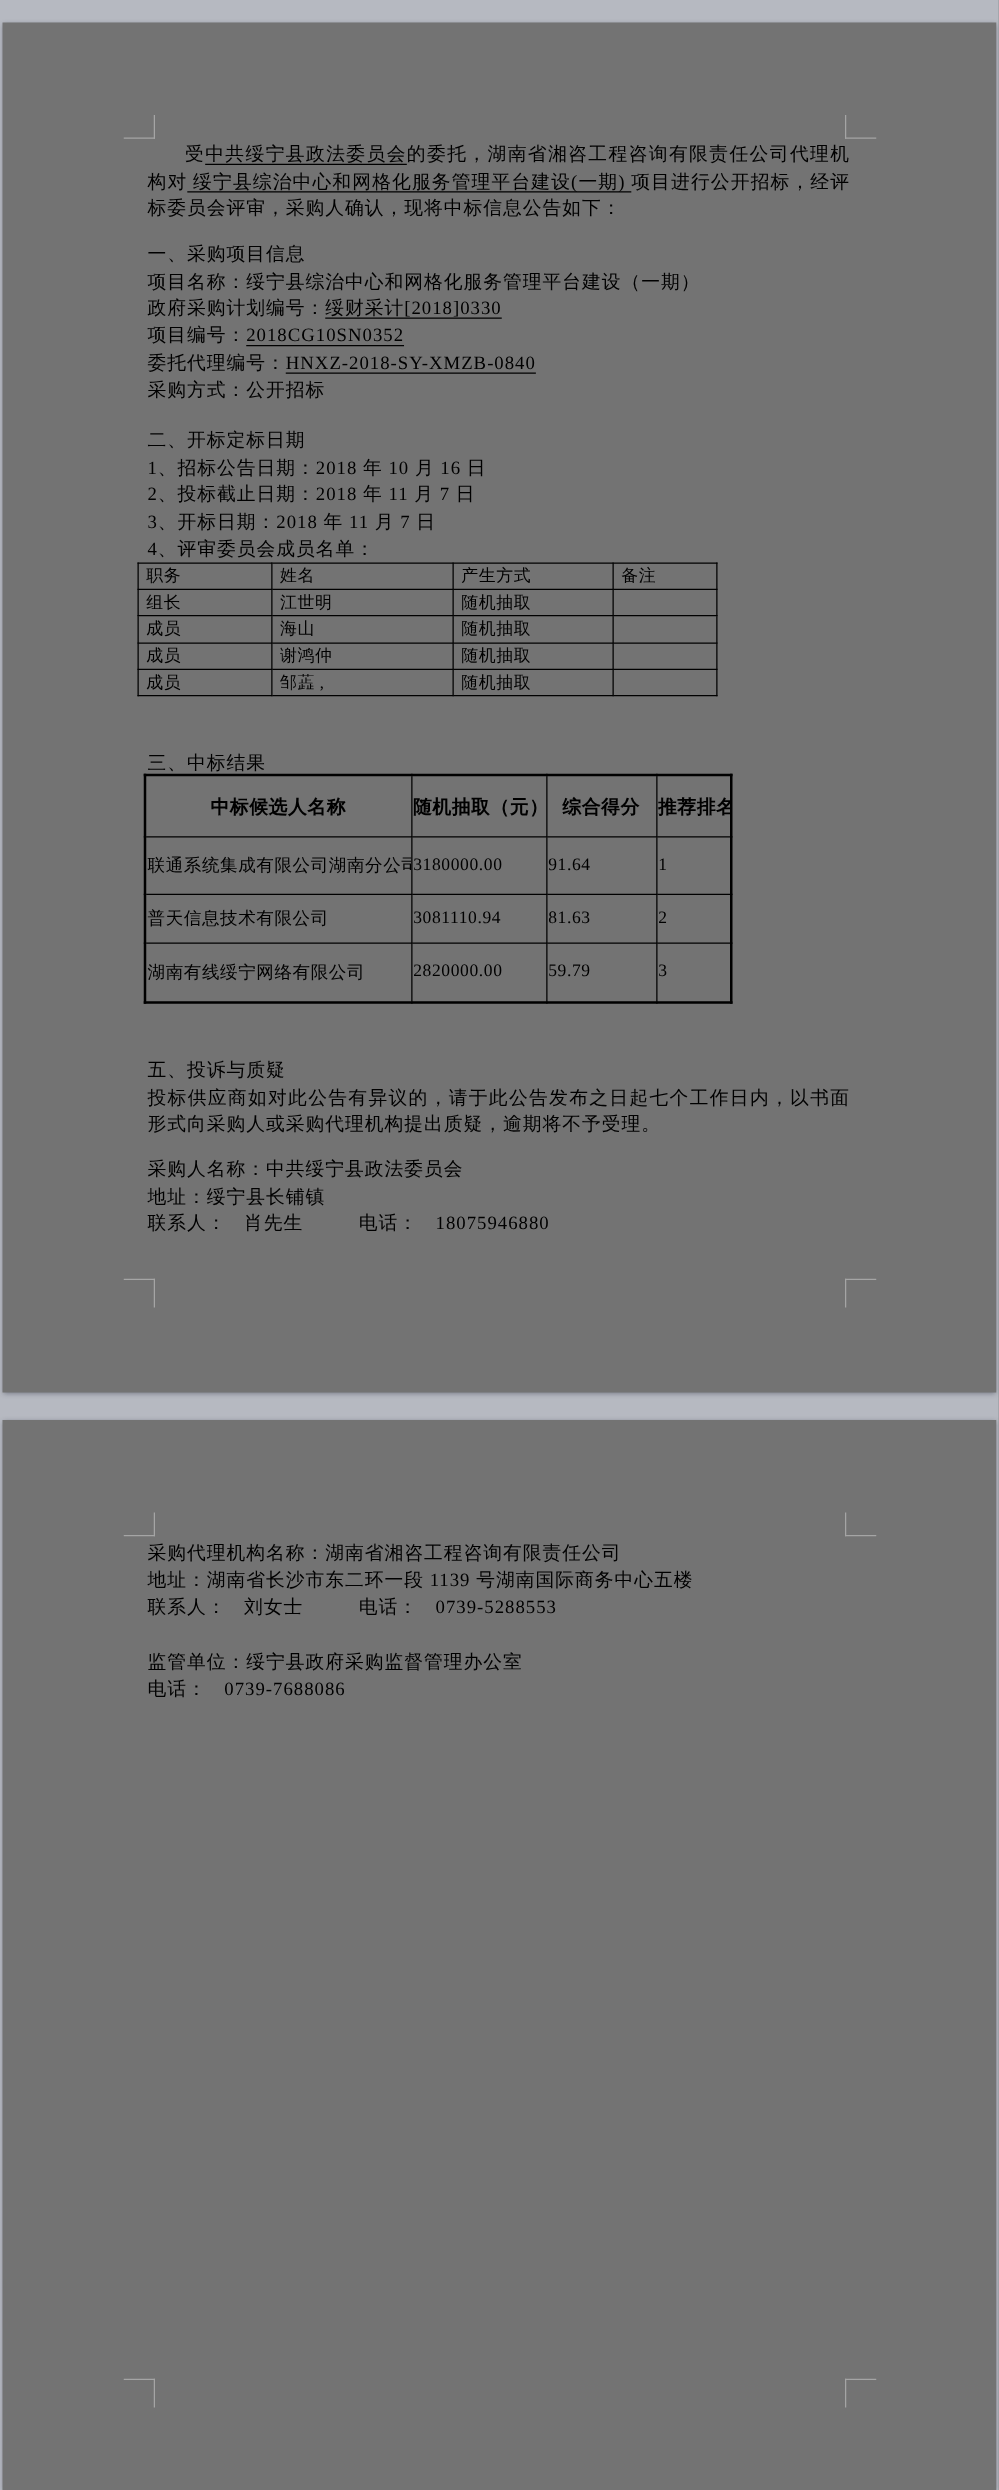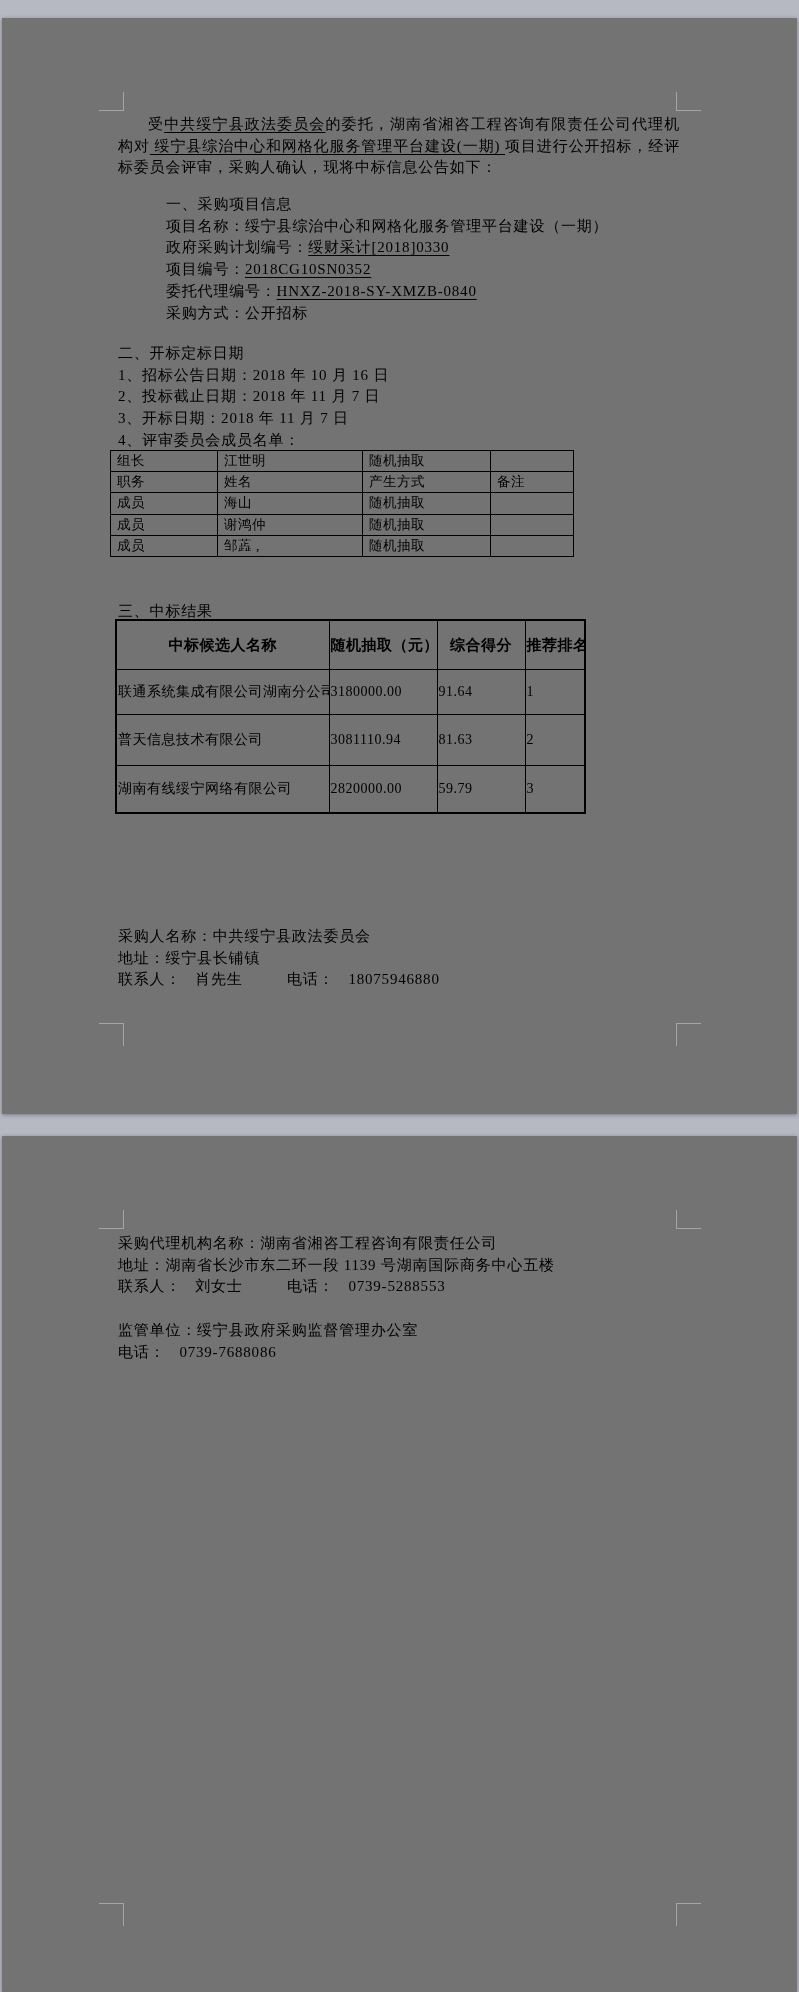--- a/index.html
+++ b/index.html
@@ -54,21 +54,21 @@
 
 <div class="page" id="page1">
 
   <div class="mark tl" style="left:97px;top:74px;"></div>
   <div class="mark tr" style="left:674px;top:74px;"></div>
   <div class="mark bl" style="left:97px;top:1005px;"></div>
   <div class="mark br" style="left:674px;top:1005px;"></div>
 
   <div class="txt just indent" style="top:96px;"><span>受</span><span class="ul">中共绥宁县政法委员会</span><span>的委托，湖南省湘咨工程咨询有限责任公司代理机构对</span><span class="ul"> 绥宁县综治中心和网格化服务管理平台建设(一期) </span><span>项目进行公开招标，经评标委员会评审，采购人确认，现将中标信息公告如下：</span></div>
 
-  <div class="txt" style="top:176px;margin-left:48px;">
+  <div class="txt" style="top:176px;">
     <div>一、采购项目信息</div>
     <div><span>项目名称：</span><span>绥宁县综治中心和网格化服务管理平台建设（一期）</span></div>
     <div><span>政府采购计划编号：</span><span class="ul">绥财采计[2018]0330</span></div>
     <div><span>项目编号：</span><span class="ul">2018CG10SN0352</span></div>
     <div><span>委托代理编号：</span><span class="ul">HNXZ-2018-SY-XMZB-0840</span></div>
     <div><span>采购方式：</span><span>公开招标</span></div>
   </div>
 
   <div class="txt" style="top:325px;">
     <div>二、开标定标日期</div>
@@ -80,30 +80,30 @@
 
   <table id="committee">
     <colgroup>
         <col style="width:107px">
         <col style="width:145px">
         <col style="width:128px">
         <col style="width:83px">
       </colgroup>
     <tbody>
         <tr>
+      <th>职务</th>
+      <th>姓名</th>
+      <th>产生方式</th>
+      <th>备注</th>
+    </tr>
+    <tr>
       <td>组长</td>
       <td>江世明</td>
       <td>随机抽取</td>
       <td></td>
-    </tr>
-    <tr>
-      <th>职务</th>
-      <th>姓名</th>
-      <th>产生方式</th>
-      <th>备注</th>
     </tr>
     <tr>
       <td>成员</td>
       <td>海山</td>
       <td>随机抽取</td>
       <td></td>
     </tr>
     <tr>
       <td>成员</td>
       <td>谢鸿仲</td>
@@ -134,35 +134,39 @@
       <th>随机抽取（元）</th>
       <th>综合得分</th>
       <th>推荐排名</th>
     </tr>
     <tr style="height:45px;">
       <td>联通系统集成有限公司湖南分公司</td>
       <td>3180000.00</td>
       <td>91.64</td>
       <td>1</td>
     </tr>
-    <tr style="height:51px;">
+    <tr style="height:39px;">
       <td>普天信息技术有限公司</td>
       <td>3081110.94</td>
       <td>81.63</td>
       <td>2</td>
     </tr>
     <tr style="height:47px;">
       <td>湖南有线绥宁网络有限公司</td>
       <td>2820000.00</td>
       <td>59.79</td>
       <td>3</td>
     </tr>
   </tbody>
     </table>
 
+  <div class="txt" style="top:829px;">
+    <div>五、投诉与质疑</div>
+    <div class="just">投标供应商如对此公告有异议的，请于此公告发布之日起七个工作日内，以书面形式向采购人或采购代理机构提出质疑，逾期将不予受理。</div>
+  </div>
 
   <div class="txt" style="top:908px;">
     <div>采购人名称：中共绥宁县政法委员会</div>
     <div>地址：绥宁县长铺镇</div>
     <div class="contact-row">
       <span>联系人：</span><span class="name-gap">肖先生</span>
       <span class="phone-part"><span>电话：</span><span class="name-gap">18075946880</span></span>
     </div>
   </div>
 

